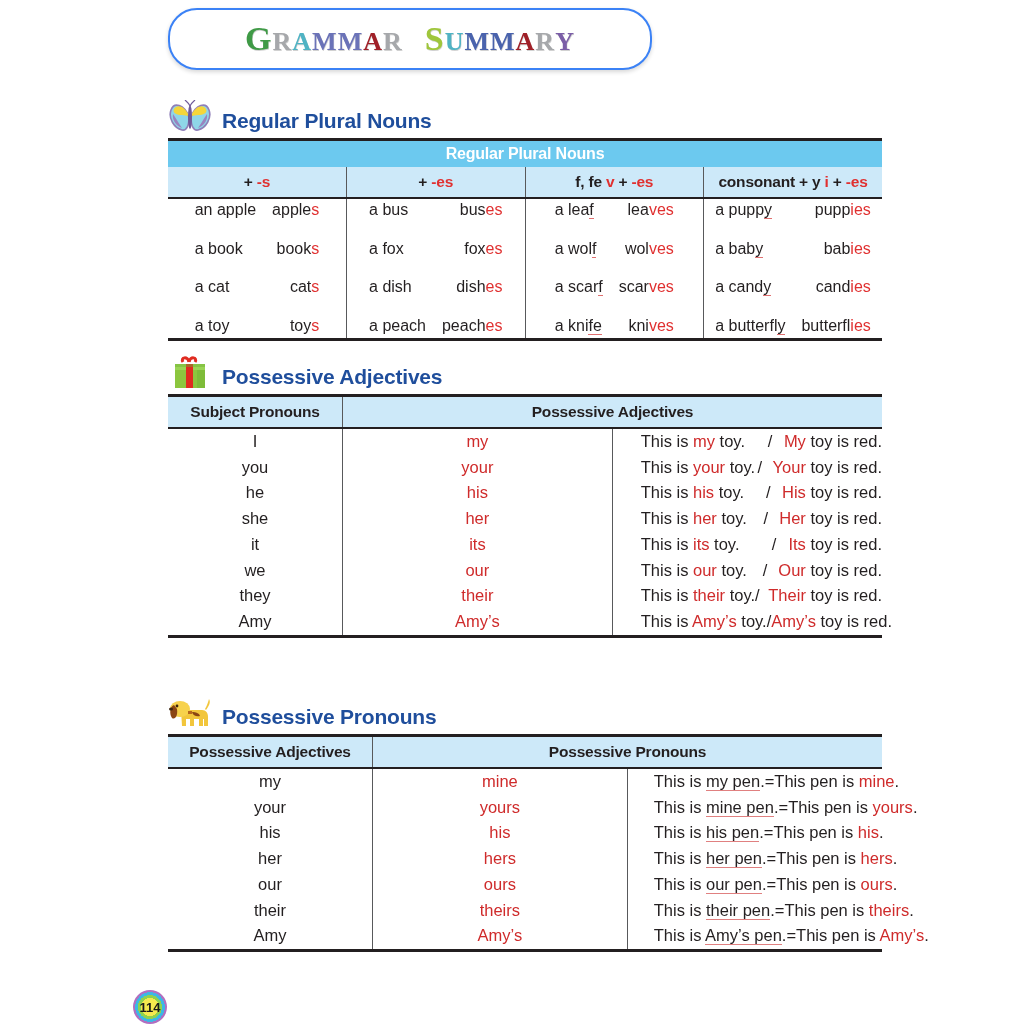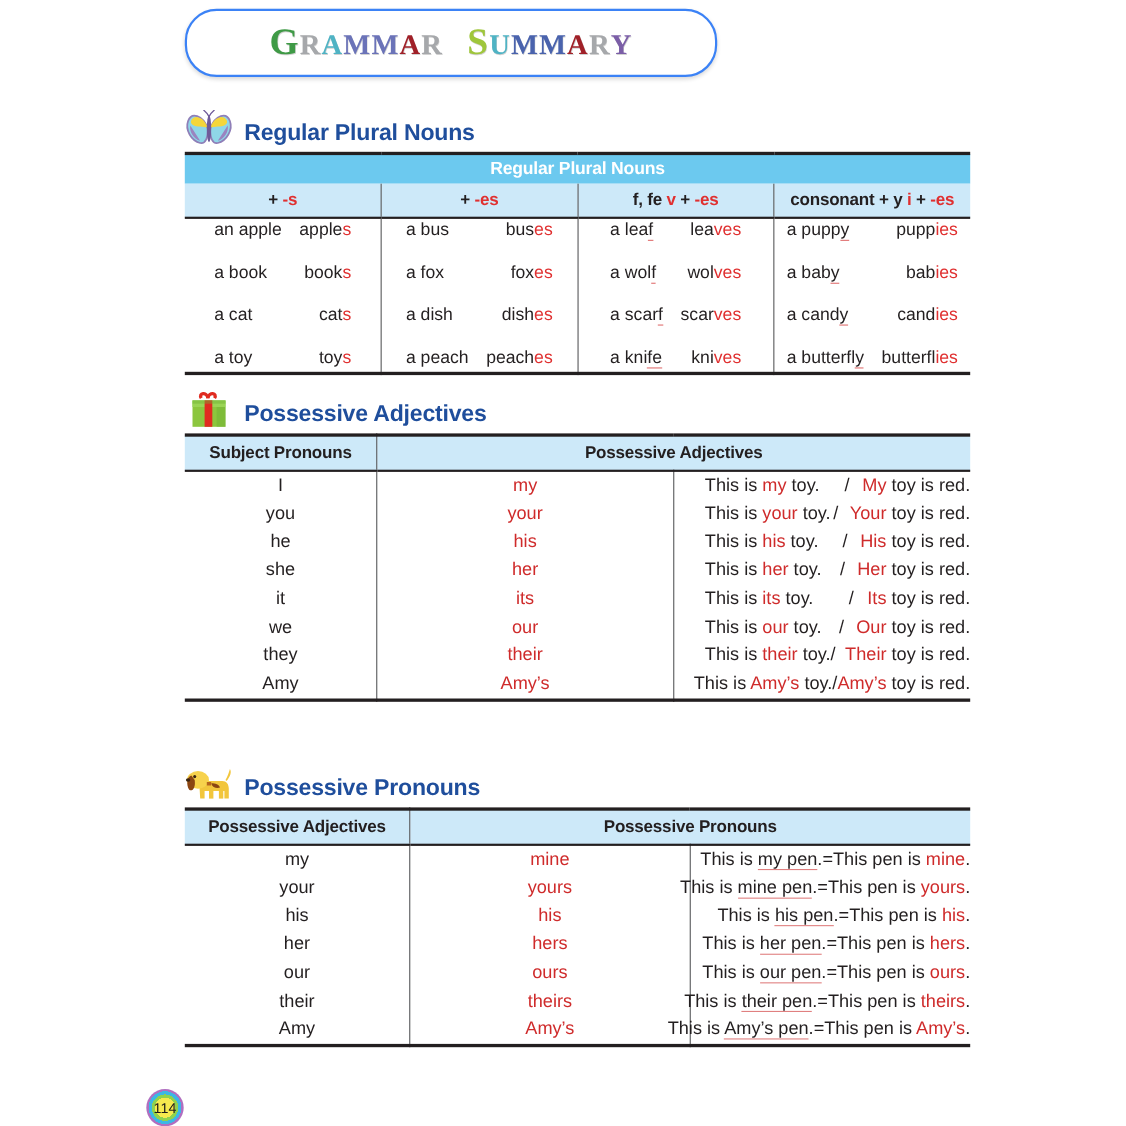--- a/index.html
+++ b/index.html
@@ -72,42 +72,42 @@
     gap:16px;
   }
   .pair .l{text-align:left;}
   .pair .r{text-align:right;}
   .uline{border-bottom:1.4px solid #e07070;}
 
   
   .list{font-size:16.5px;line-height:1.56;text-align:center;}
   .list div{white-space:nowrap;}
   .sent{font-size:16.5px;line-height:1.56;}
-  .sent .row{display:flex;white-space:nowrap;justify-content:flex-end;}
+  .sent .row{display:flex;white-space:nowrap;}
   .sent .a{width:172px;text-align:left;}
   .sent .slash{width:22px;text-align:left;}
   .sent .b{text-align:left;}
   .sent3 .a{width:160px;}
   .sent3 .eq{width:26px;text-align:left;}
   .ul-red{border-bottom:1.5px solid #e08080;}
 
   
   .pageno{
     position:absolute;left:133px;top:990px;width:34px;height:34px;
     border-radius:50%;
     background:
       radial-gradient(circle at 50% 50%,
         #f6e94e 0 38%,
         #8fd14f 38% 50%,
         #3db7e4 50% 62%,
         #b06fc0 62% 74%,
         #e8562a 74% 86%,
         #2b9d48 86% 100%);
     display:flex;align-items:center;justify-content:center;
-    font-size:13px;font-weight:normal;color:#1a1a1a;
+    font-size:13px;font-weight:bold;color:#1a1a1a;
   }
 </style>
 </head>
 <body>
 
 <div class="page">
 
   <div class="title-banner">
     <div class="title-text" id="title-text"><span class="ch" style="color: rgb(63, 154, 70);">G</span><span class="ch small" style="color: rgb(166, 168, 171);">R</span><span class="ch small" style="color: rgb(79, 179, 196);">A</span><span class="ch small" style="color: rgb(107, 115, 184);">M</span><span class="ch small" style="color: rgb(107, 115, 184);">M</span><span class="ch small" style="color: rgb(160, 32, 40);">A</span><span class="ch small" style="color: rgb(166, 168, 171);">R</span><span class="sp"></span><span class="ch" style="color: rgb(159, 198, 59);">S</span><span class="ch small" style="color: rgb(79, 179, 196);">U</span><span class="ch small" style="color: rgb(74, 99, 173);">M</span><span class="ch small" style="color: rgb(74, 99, 173);">M</span><span class="ch small" style="color: rgb(160, 32, 40);">A</span><span class="ch small" style="color: rgb(166, 168, 171);">R</span><span class="ch small" style="color: rgb(123, 94, 167);">Y</span></div>
   </div>

